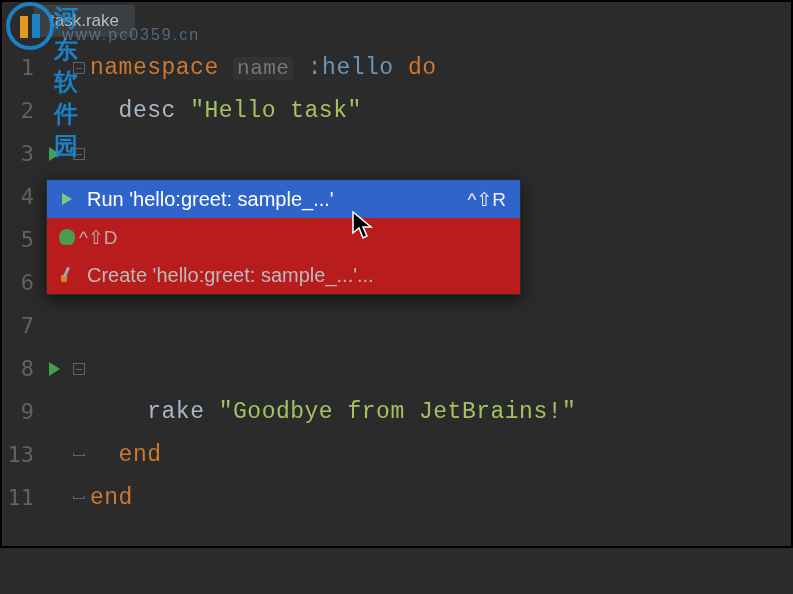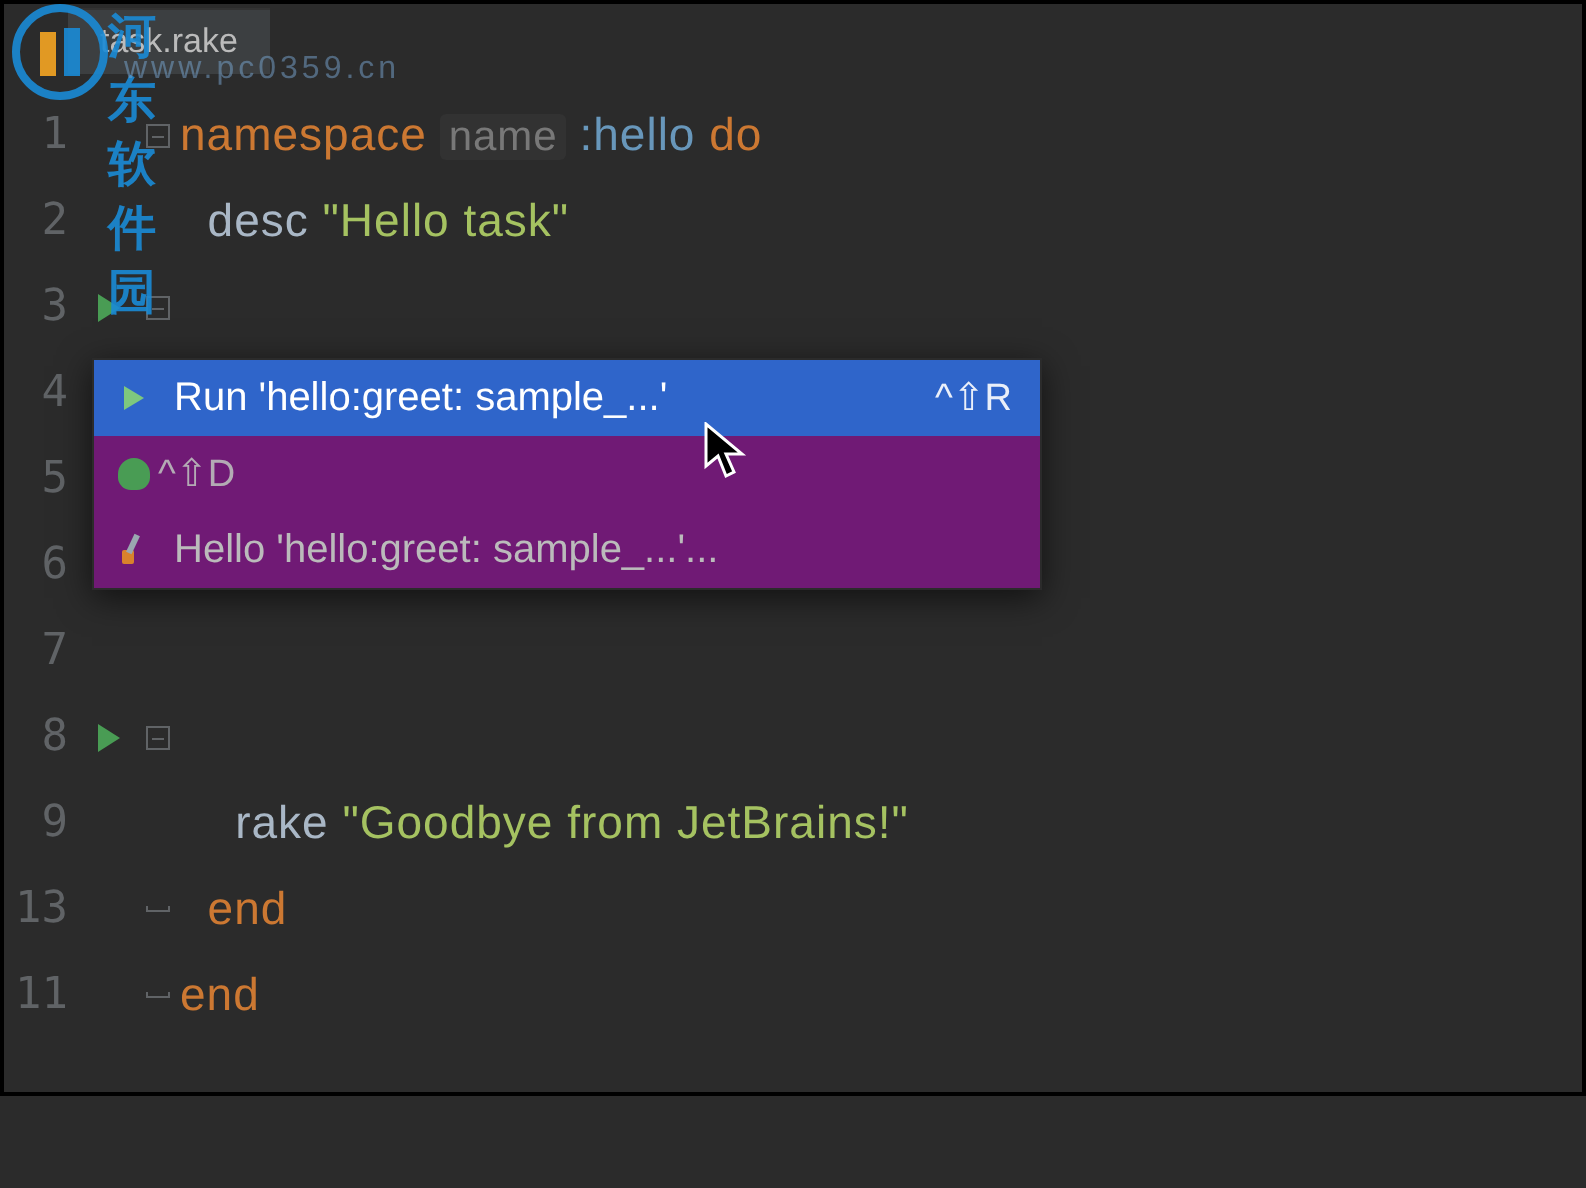--- a/index.html
+++ b/index.html
@@ -49,21 +49,21 @@
   }
   .fold {
     width:22px; flex:none; color:#606366; font-size:16px;
     display:flex; align-items:center; justify-content:center;
   }
   .code {
     flex:1;
     font-size:23px;
     white-space:pre;
     color:#a9b7c6;
-    font-family:Liberation Sans, sans-serif;
+    font-family:Liberation Mono, monospace;
     letter-spacing:0.5px;
   }
   .c-kw   { color:#cc7832; }
   .c-hint { color:#787878; background:#323232; border-radius:3px; padding:0 4px; font-size:21px;}
   .c-sym  { color:#6897bb; }
   .c-str  { color:#a5c261; }
   .c-id   { color:#a9b7c6;text-align:right; }
 
   .run-tri {
     width:0; height:0;
@@ -84,21 +84,21 @@
   .fold-close {
     display:inline-block; width:12px; height:3px;
     border:1px solid #606366; border-top:none;
   }
 
   
   .menu {
     position:absolute;
     left:44px; top:177px;
     width:475px;
-    background:#701a75;
+    background:#b91c1c;
     box-shadow:0 4px 16px rgba(0,0,0,.6);
     color:#bbbbbb;
     font-family:"Segoe UI","Helvetica Neue",sans-serif;
     font-size:20px;
     z-index:20;
     border:1px solid #2b2b2b;
   }
   .menu-row {
     display:flex; align-items:center;
     height:38px;
@@ -234,21 +234,21 @@
       <div class="menu-row">
         <span class="mi">
           <span class="bug-icon"></span>
         </span>
         <span class="ms">^⇧D</span>
       </div>
       <div class="menu-row">
         <span class="mi">
           <span class="brush-icon"></span>
         </span>
-        <span class="ml">Hello 'hello:greet: sample_...'...</span>
+        <span class="ml">Create 'hello:greet: sample_...'...</span>
         <span class="ms"></span>
       </div>
     </div>
 
 <svg class="cursor" width="22" height="30" viewBox="0 0 22 30">
   <path d="M1 1 L1 22 L7 17 L11 27 L15 25 L11 16 L19 16 Z" fill="#000" stroke="#fff" stroke-width="1.5"></path>
 </svg>
 
 </div>
 

